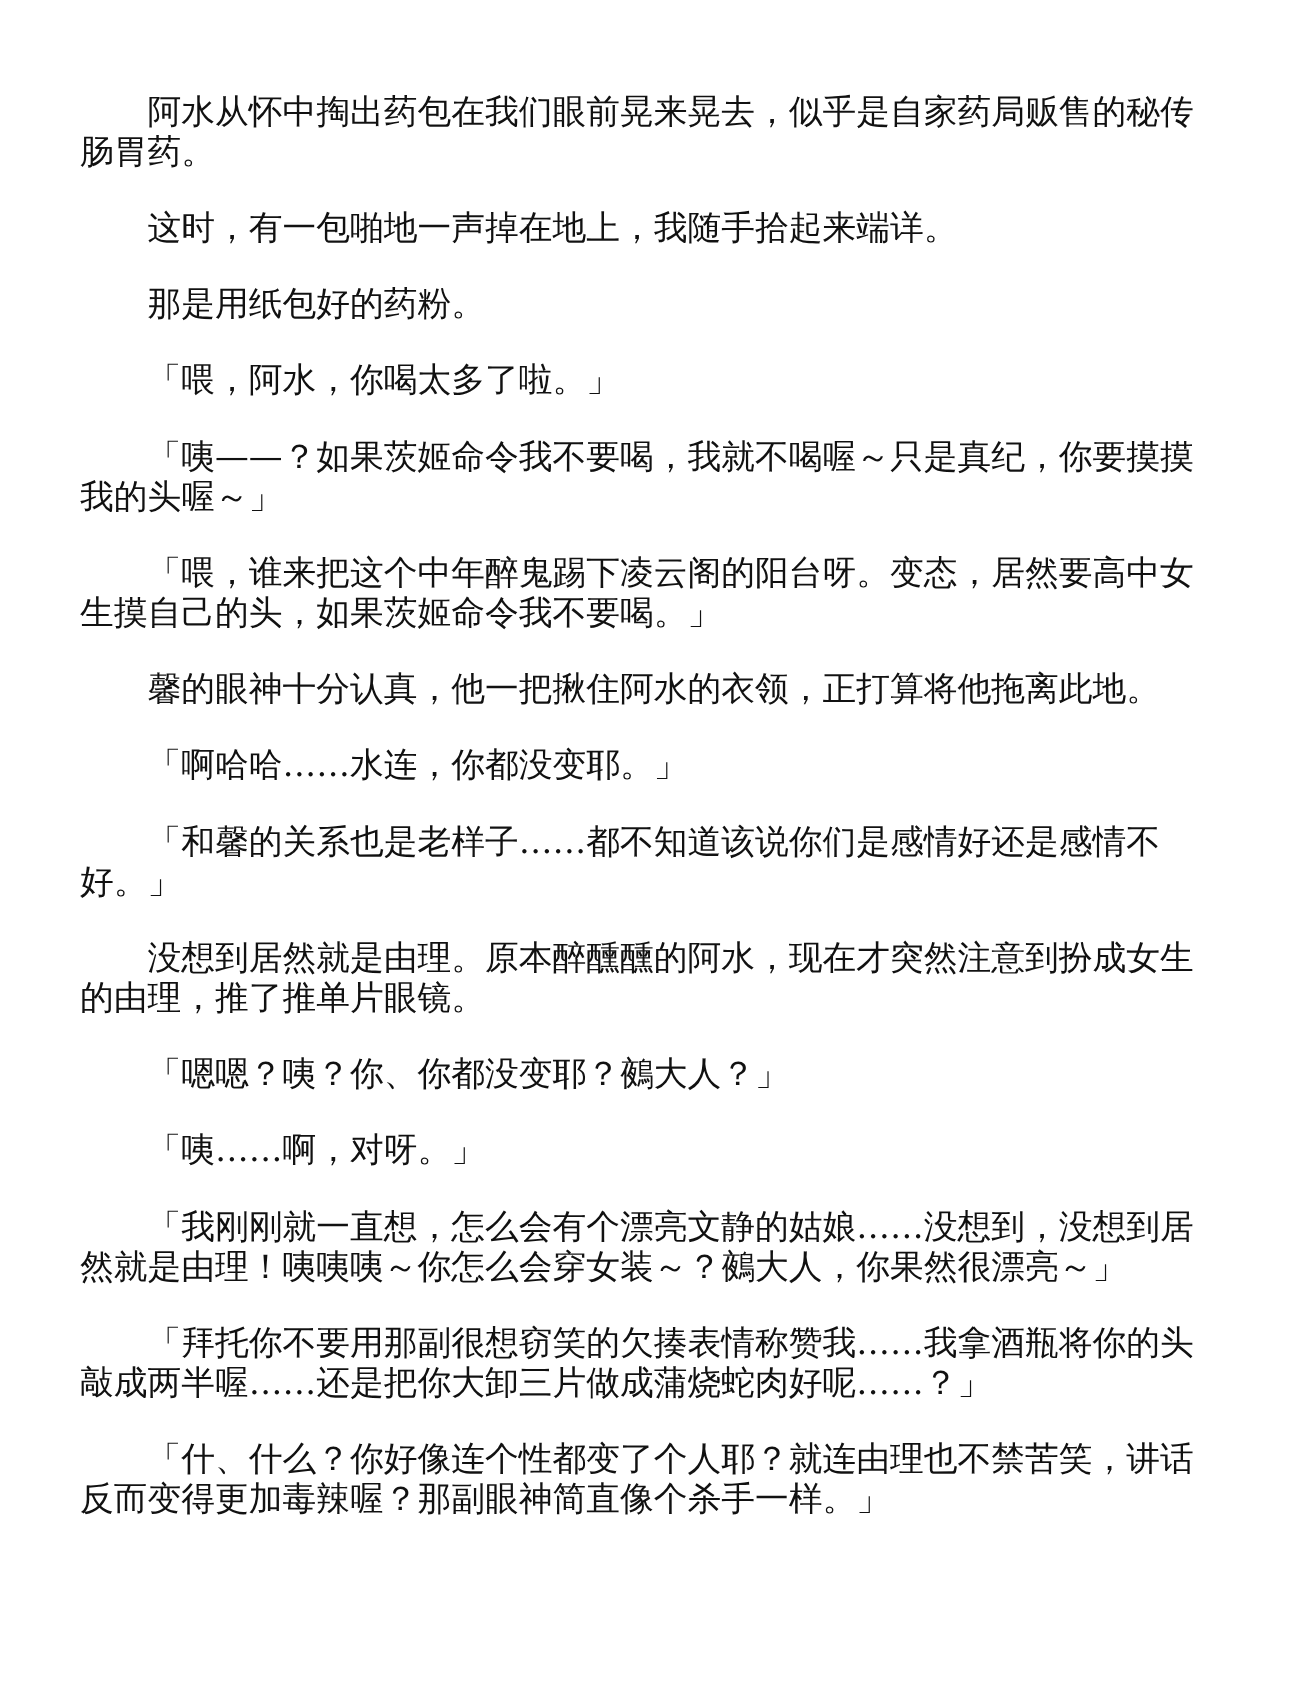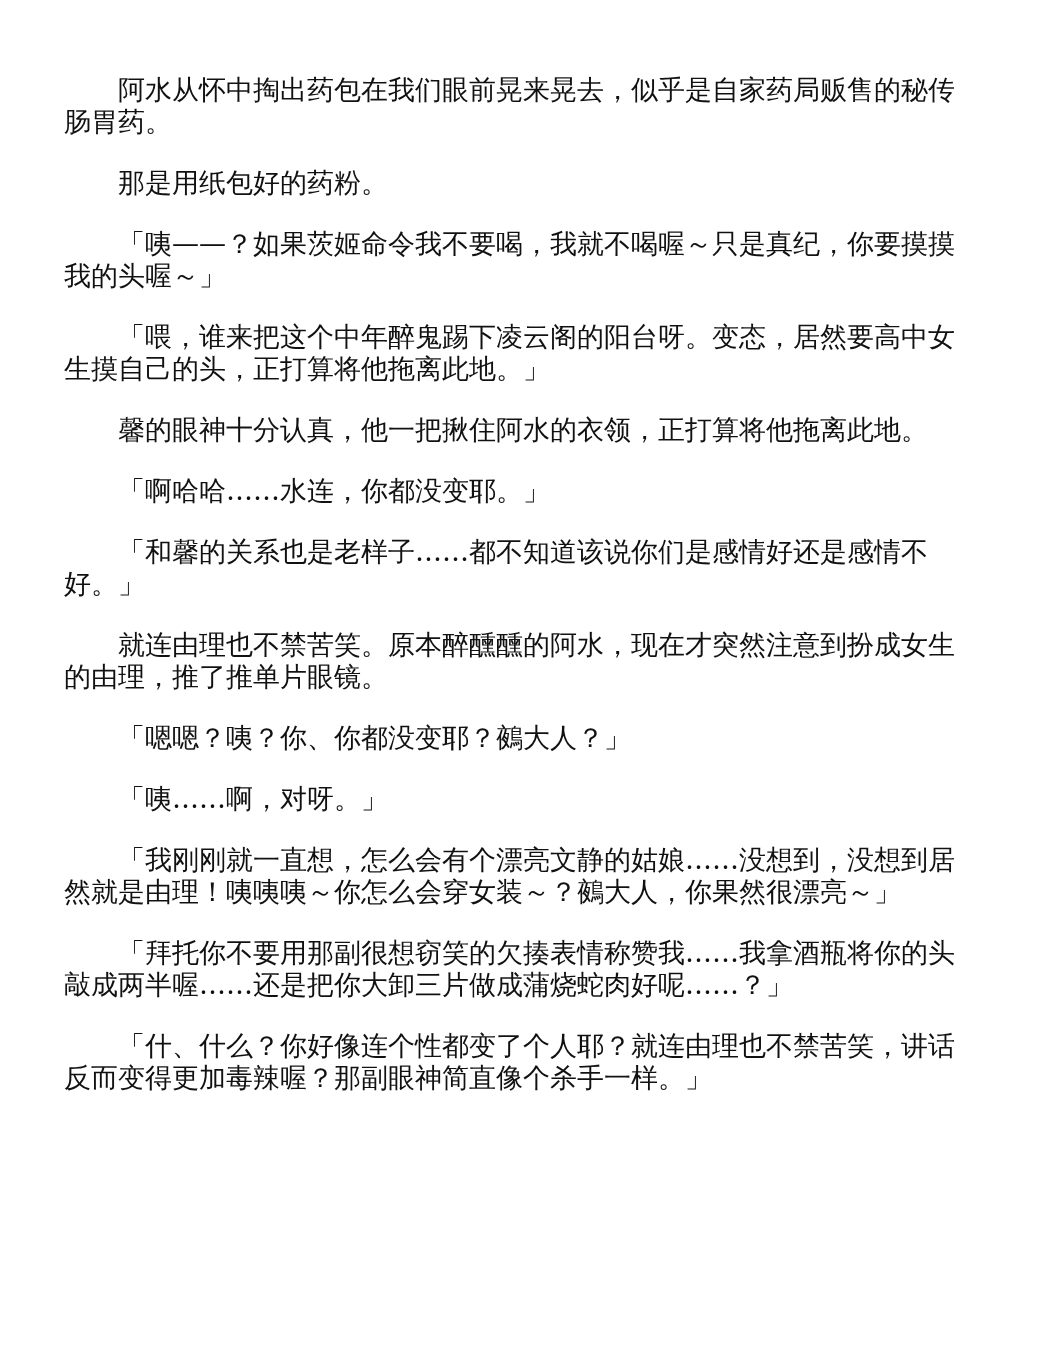--- a/index.html
+++ b/index.html
@@ -30,26 +30,28 @@
     word-break: normal;
     line-break: strict;
   }
 </style>
 </head>
 <body>
 
 <div class="page">
   <div class="text-column">
     <p>阿水从怀中掏出药包在我们眼前晃来晃去，似乎是自家药局贩售的秘传肠胃药。</p>
+    <p>这时，有一包啪地一声掉在地上，我随手拾起来端详。</p>
     <p>那是用纸包好的药粉。</p>
+    <p>「喂，阿水，你喝太多了啦。」</p>
     <p>「咦——？如果茨姬命令我不要喝，我就不喝喔～只是真纪，你要摸摸我的头喔～」</p>
-    <p>「喂，谁来把这个中年醉鬼踢下凌云阁的阳台呀。变态，居然要高中女生摸自己的头，正打算将他拖离此地。」</p>
+    <p>「喂，谁来把这个中年醉鬼踢下凌云阁的阳台呀。变态，居然要高中女生摸自己的头，如果茨姬命令我不要喝。」</p>
     <p>馨的眼神十分认真，他一把揪住阿水的衣领，正打算将他拖离此地。</p>
     <p>「啊哈哈……水连，你都没变耶。」</p>
     <p>「和馨的关系也是老样子……都不知道该说你们是感情好还是感情不好。」</p>
-    <p>就连由理也不禁苦笑。原本醉醺醺的阿水，现在才突然注意到扮成女生的由理，推了推单片眼镜。</p>
+    <p>没想到居然就是由理。原本醉醺醺的阿水，现在才突然注意到扮成女生的由理，推了推单片眼镜。</p>
     <p>「嗯嗯？咦？你、你都没变耶？鵺大人？」</p>
     <p>「咦……啊，对呀。」</p>
     <p>「我刚刚就一直想，怎么会有个漂亮文静的姑娘……没想到，没想到居然就是由理！咦咦咦～你怎么会穿女装～？鵺大人，你果然很漂亮～」</p>
     <p>「拜托你不要用那副很想窃笑的欠揍表情称赞我……我拿酒瓶将你的头敲成两半喔……还是把你大卸三片做成蒲烧蛇肉好呢……？」</p>
     <p>「什、什么？你好像连个性都变了个人耶？就连由理也不禁苦笑，讲话反而变得更加毒辣喔？那副眼神简直像个杀手一样。」</p>
   </div>
 </div>
 
 </body></html>

